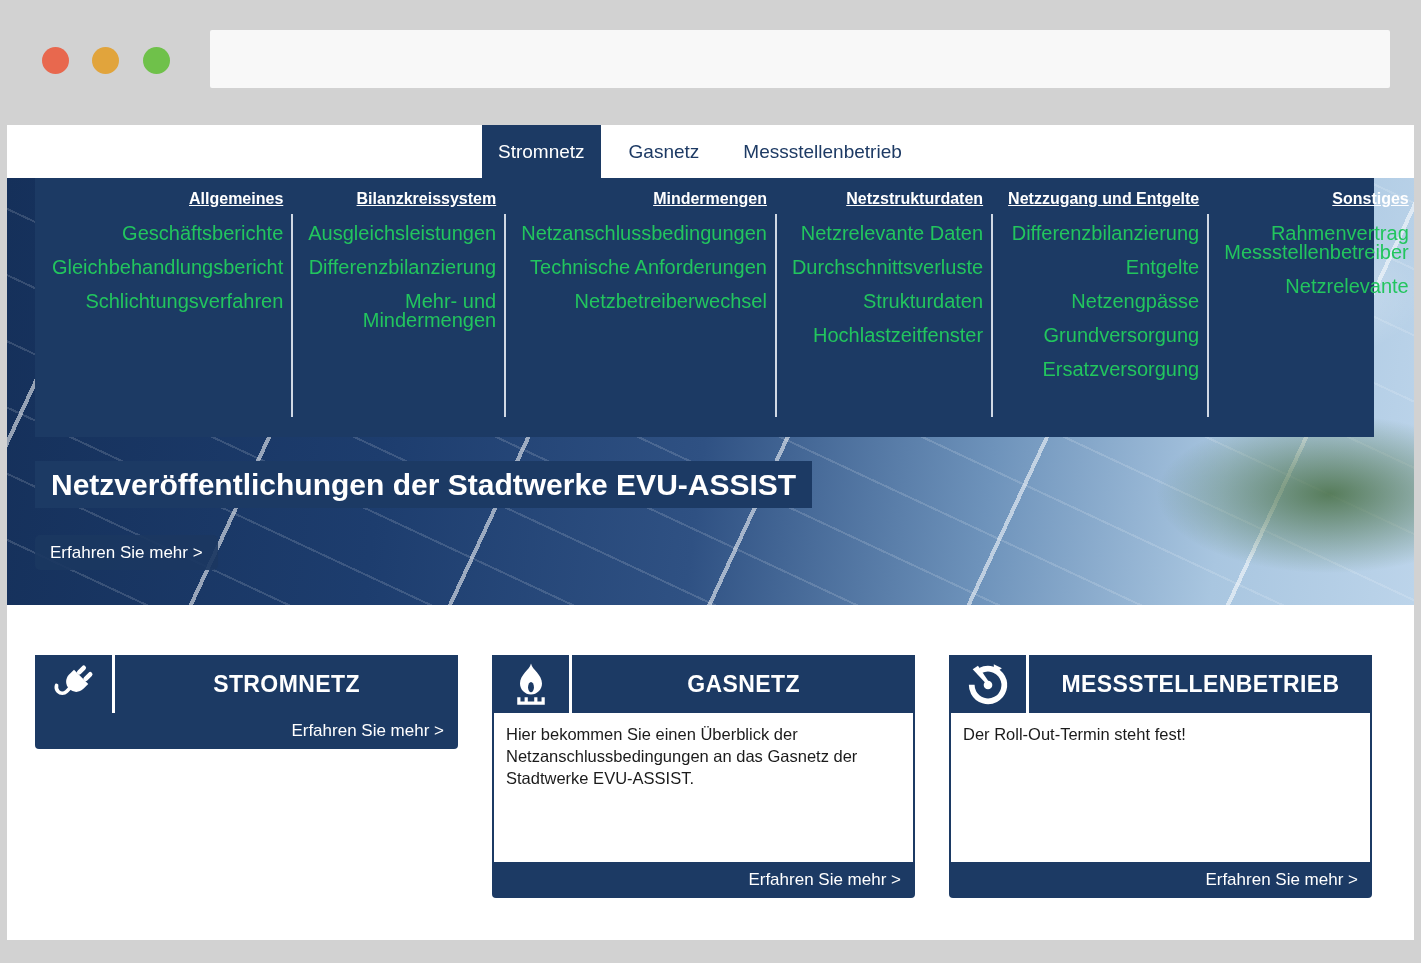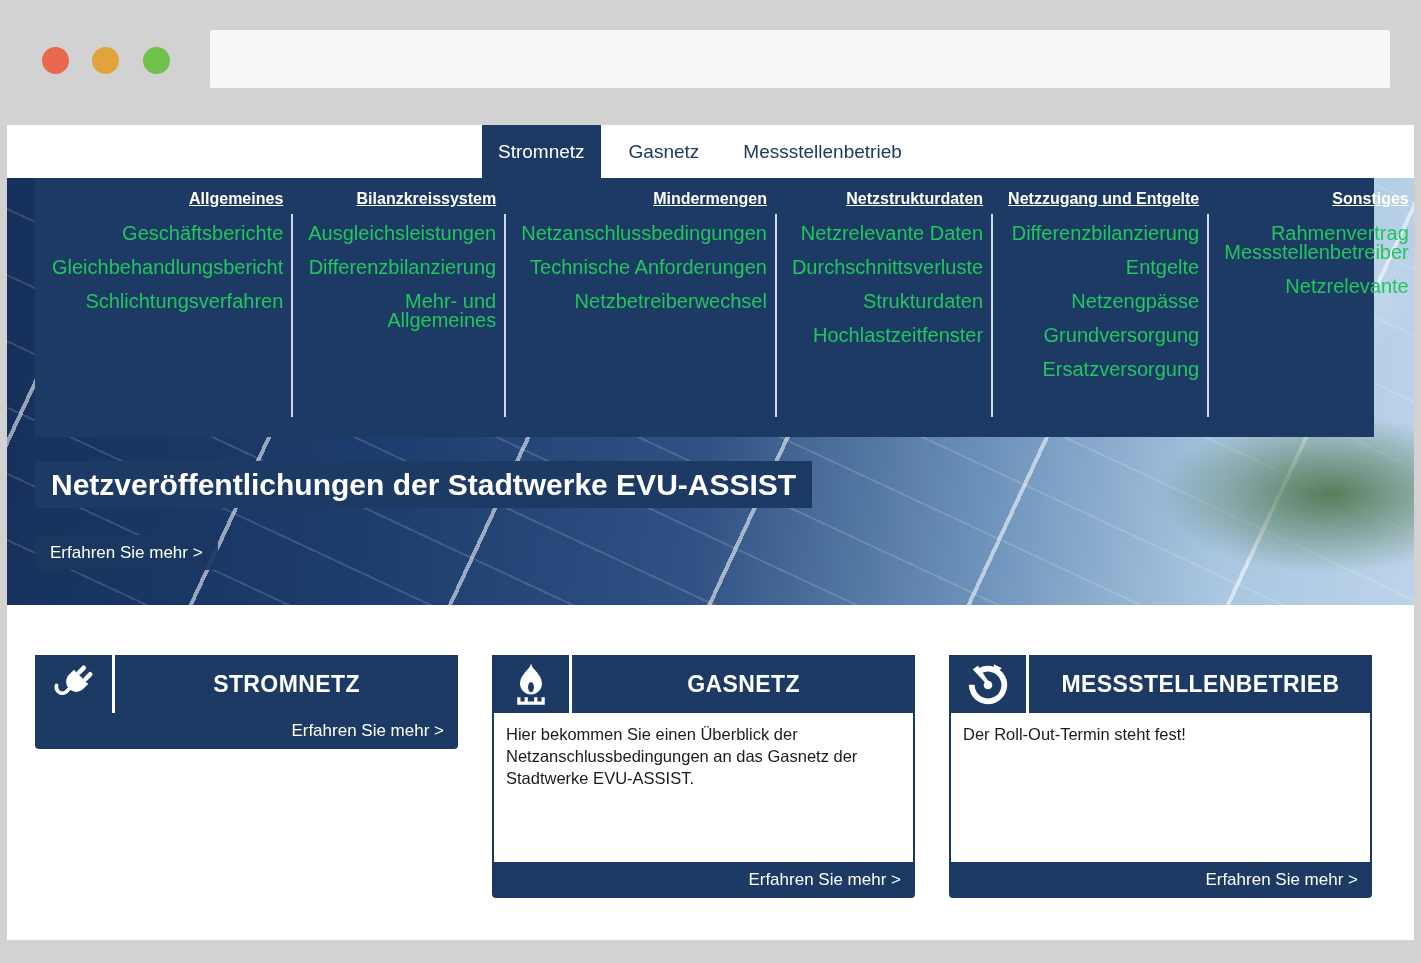--- a/index.html
+++ b/index.html
@@ -95,21 +95,21 @@
       <div class="menu-col">
         <div class="menu-head">Allgemeines</div>
         <div class="menu-item">Geschäftsberichte</div>
         <div class="menu-item">Gleichbehandlungsbericht</div>
         <div class="menu-item">Schlichtungsverfahren</div>
       </div>
       <div class="menu-col with-divider">
         <div class="menu-head">Bilanzkreissystem</div>
         <div class="menu-item">Ausgleichsleistungen</div>
         <div class="menu-item">Differenzbilanzierung</div>
-        <div class="menu-item">Mehr- und Allgemeines</div>
+        <div class="menu-item">Mehr- und Mindermengen</div>
       </div>
       <div class="menu-col with-divider">
         <div class="menu-head">Mindermengen</div>
         <div class="menu-item">Netzanschlussbedingungen</div>
         <div class="menu-item">Technische Anforderungen</div>
         <div class="menu-item">Netzbetreiberwechsel</div>
       </div>
       <div class="menu-col with-divider">
         <div class="menu-head">Netzstrukturdaten</div>
         <div class="menu-item">Netzrelevante Daten</div>

